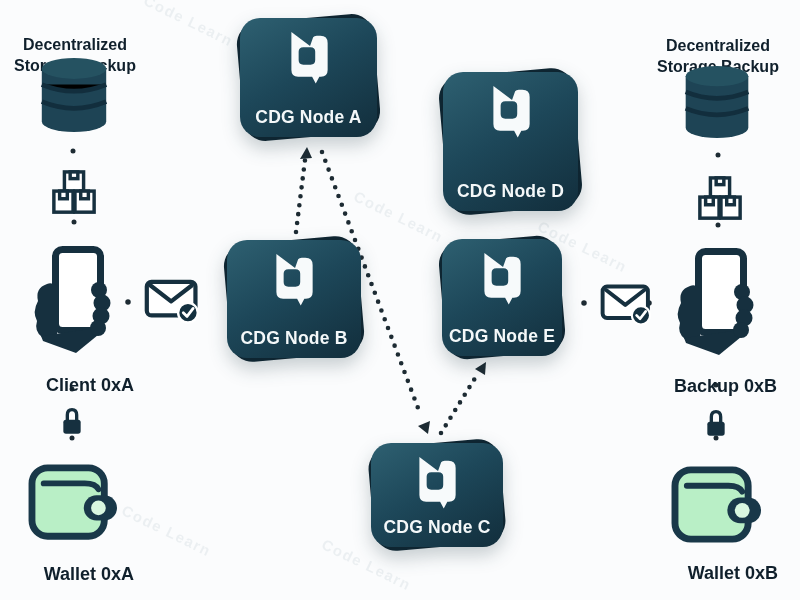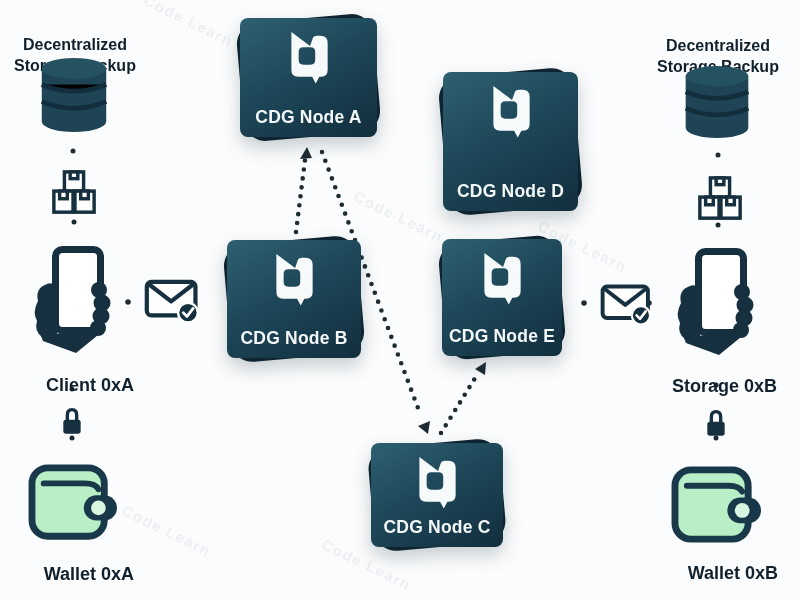--- a/index.html
+++ b/index.html
@@ -14,21 +14,21 @@
   .cap{position:absolute;z-index:3;text-align:center;font-weight:700;color:#10202c;margin-top:20px;}
   .storage-cap{font-size:16px;line-height:1.32;}
   .name-cap{font-size:18px;text-align:right;}
   
   .node{position:absolute;z-index:2;filter:drop-shadow(0 8px 9px rgba(15,40,52,.22));}
   .node-back{
     position:absolute;inset:0;border-radius:22px;background:#0e2531;
     transform:rotate(-5deg);
   }
   .node-face{
-    position:absolute;inset:0;border-radius:8px;
+    position:absolute;inset:0;border-radius:20px;
     background:linear-gradient(150deg,#2e6071 0%,#1d4759 46%,#122e3c 100%);
     display:flex;flex-direction:column;align-items:center;
   }
   .node-logo{margin-top:11px;}
   .node-label{
     position:absolute;left:0;right:0;bottom:9px;text-align:center;
     font-size:17.5px;font-weight:700;color:#f4f8f9;letter-spacing:.2px;
   }
   .wm{
     position:absolute;z-index:0;font-size:15px;font-weight:700;letter-spacing:1.5px;
@@ -152,21 +152,21 @@
   <svg class="icon" style="left:668px;top:242px" width="110" height="130" viewBox="0 0 110 130">
     <rect x="30.5" y="9.5" width="45" height="81" rx="7" fill="#ffffff" stroke="#16303f" stroke-width="7"></rect>
     <path d="M22 44 Q10 48 13 61 Q7 72 12 81 Q9 91 17 97 L32 103 L32 46 Q27 42 22 44 Z" fill="#16303f"></path>
     <polygon points="16,96 71,88 73,95 51,113 18,101" fill="#16303f"></polygon>
     <circle cx="74" cy="50" r="8" fill="#16303f"></circle>
     <circle cx="77" cy="63" r="8.5" fill="#16303f"></circle>
     <circle cx="76" cy="76" r="8.5" fill="#16303f"></circle>
     <circle cx="73" cy="88" r="8" fill="#16303f"></circle>
   </svg>
 
-  <div class="cap name-cap" style="left:657px;top:356px;width:120px">Storage 0xB</div>
+  <div class="cap name-cap" style="left:657px;top:356px;width:120px">Backup 0xB</div>
 
   <svg class="icon" style="left:704px;top:408px" width="24" height="30" viewBox="0 0 36 44">
     <path d="M11 22 V13 Q11 5 18 5 Q25 5 25 13 V22" stroke="#16303f" stroke-width="5" fill="none"></path>
     <rect x="5" y="20" width="26" height="21" rx="4" fill="#16303f"></rect>
   </svg>
 
   <svg class="icon" style="left:670px;top:461px" width="95" height="87" viewBox="0 0 96 88">
     <rect x="5" y="9" width="74" height="70" rx="16" fill="#b9efc6" stroke="#193849" stroke-width="7"></rect>
     <path d="M17 25 L59 25 Q70 25 73 31" stroke="#193849" stroke-width="6" fill="none" stroke-linecap="round"></path>
     <rect x="58" y="37" width="34" height="26" rx="13" fill="#193849"></rect>

